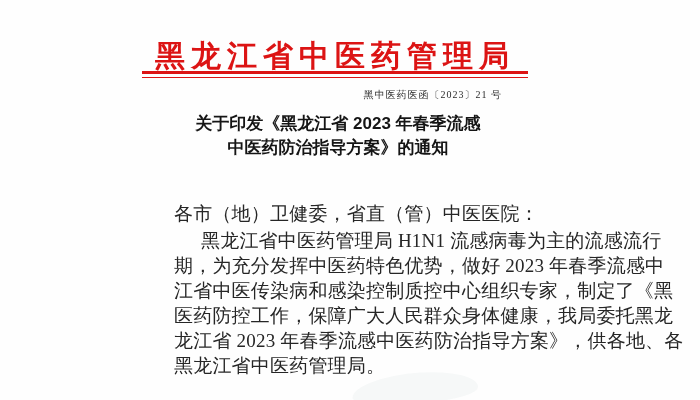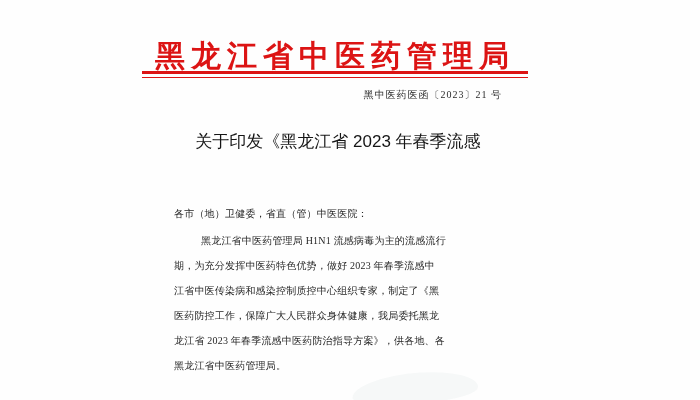--- a/index.html
+++ b/index.html
@@ -56,38 +56,38 @@
     font-size: 10px;
     letter-spacing: 1px;
     color: #2b2b2b;
     white-space: nowrap;
   }
 
   
   .subject {
     position: absolute;
     left: 138px;
-    top: 130px;
+    top: 112px;
     width: 400px;
     text-align: center;
     font-family: "Liberation Sans", "DejaVu Sans", sans-serif;
-    font-weight: normal;
+    font-weight: bold;
     font-size: 17px;
     line-height: 24px;
     color: #151515;
   }
   .subject .line { white-space: nowrap; }
 
   
   .body-block {
     position: absolute;
     left: 174px;
     top: 201px;
     width: 330px;
-    font-size: 10px;
+    font-size: 19px;
     line-height: 25px;
     color: #262626;
   }
   .body-line { white-space: nowrap; letter-spacing: 0.2px; }
   .body-line.indent { padding-left: 27px; }
   .salutation { margin-bottom: 2px; }
 
   
   .smudge {
     position: absolute;
@@ -106,20 +106,21 @@
 <div class="page">
 
   <div class="agency-title">黑龙江省中医药管理局</div>
   <div class="rule-thick"></div>
   <div class="rule-thin"></div>
 
   <div class="doc-number">黑中医药医函〔2023〕21 号</div>
 
   <div class="subject">
     <div class="line">关于印发《黑龙江省 2023 年春季流感</div>
+    <div class="line">中医药防治指导方案》的通知</div>
   </div>
 
   <div class="body-block">
     <div class="body-line salutation">各市（地）卫健委，省直（管）中医医院：</div>
     <div class="body-line indent">黑龙江省中医药管理局 H1N1 流感病毒为主的流感流行</div>
     <div class="body-line">期，为充分发挥中医药特色优势，做好 2023 年春季流感中</div>
     <div class="body-line">江省中医传染病和感染控制质控中心组织专家，制定了《黑</div>
     <div class="body-line">医药防控工作，保障广大人民群众身体健康，我局委托黑龙</div>
     <div class="body-line">龙江省 2023 年春季流感中医药防治指导方案》，供各地、各</div>
     <div class="body-line">黑龙江省中医药管理局。</div>

